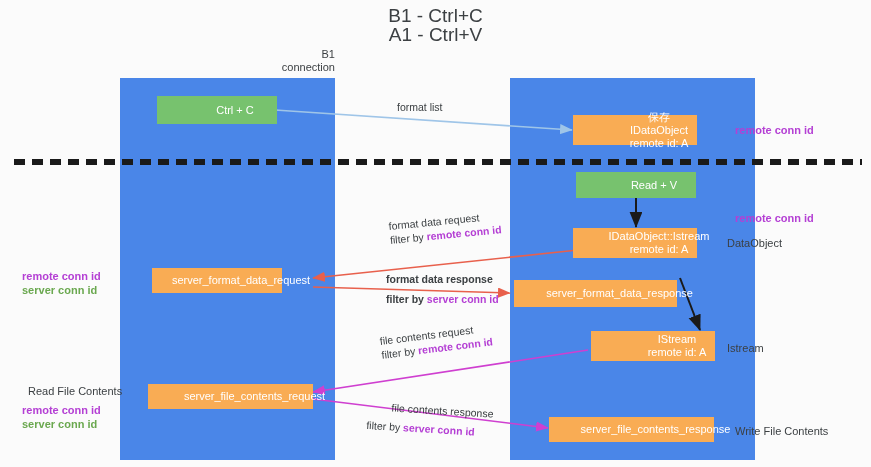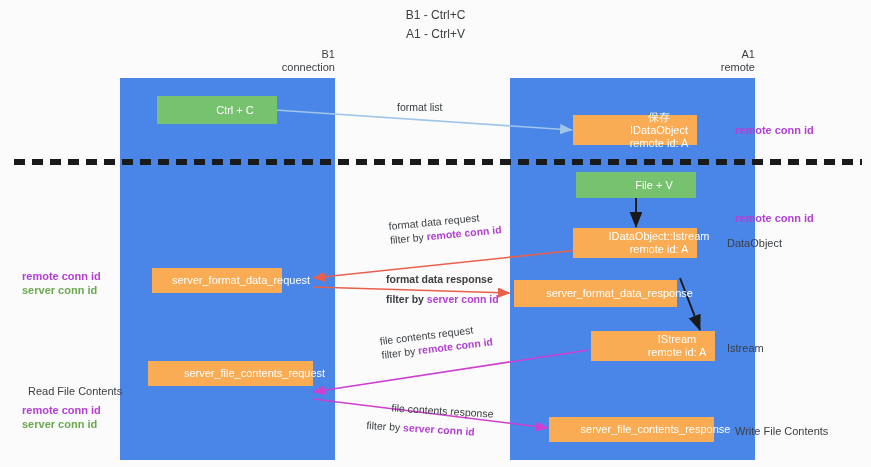--- a/index.html
+++ b/index.html
@@ -1,20 +1,20 @@
 <!DOCTYPE html>
 <html><head>
 <meta charset="utf-8">
 <style>
   html,body{margin:0;padding:0;background:#fbfbfb;}
   body{font-family:"Liberation Sans","DejaVu Sans",sans-serif;}
   #stage{position:relative;width:871px;height:467px;background:#fbfbfb;overflow:hidden;}
 
   .title{position:absolute;left:0;top:6px;width:871px;text-align:center;
-         font-size:12px;color:#3c4043;line-height:19px;}
+         font-size:19px;color:#3c4043;line-height:19px;}
 
   .colhdr{position:absolute;text-align:right;font-size:11px;color:#3c4043;line-height:13px;}
 
   .lane{position:absolute;background:#4a86e8;}
 
   .node{position:absolute;box-sizing:border-box;display:flex;flex-direction:column;
         align-items:center;justify-content:center;color:#ffffff;font-size:11px;
         line-height:13px;text-align:center;}
   .node.orange{background:#f9ac54;padding-left:48px;}
   .node.green{background:#77c26e;padding-left:36px;}
@@ -40,24 +40,20 @@
     <div>B1 - Ctrl+C</div>
     <div>A1 - Ctrl+V</div>
   </div>
 
   <div class="lane" style="left:120px;top:78px;width:215px;height:382px;"></div>
   <div class="lane" style="left:510px;top:78px;width:245px;height:382px;"></div>
 
   <div class="colhdr" style="left:120px;top:48px;width:215px;">
     <div>B1</div>
     <div>connection</div>
-  </div>
-  <div class="colhdr" style="left:510px;top:48px;width:245px;">
-    <div>A1</div>
-    <div>remote</div>
   </div>
 
   <svg class="overlay">
     <defs>
       <marker id="ah-blue" markerWidth="9" markerHeight="9" refX="7.5" refY="3.2" orient="auto">
         <path d="M0,0 L8,3.2 L0,6.4 z" fill="#9fc5e8"></path>
       </marker>
       <marker id="ah-red" markerWidth="9" markerHeight="9" refX="7.5" refY="3.2" orient="auto">
         <path d="M0,0 L8,3.2 L0,6.4 z" fill="#e8604c"></path>
       </marker>
@@ -89,42 +85,42 @@
   <div class="node green" style="left:157px;top:96px;width:120px;height:28px;">
     <span>Ctrl + C</span>
   </div>
 
   <div class="node orange" style="left:573px;top:115px;width:124px;height:30px;">
     <span>保存IDataObject</span>
     <span>remote id: A</span>
   </div>
 
   <div class="node green" style="left:576px;top:172px;width:120px;height:26px;">
-    <span>File + V</span>
+    <span>Read + V</span>
   </div>
 
   <div class="node orange" style="left:573px;top:228px;width:124px;height:30px;">
     <span>IDataObject::Istream</span>
     <span>remote id: A</span>
   </div>
 
   <div class="node orange" style="left:152px;top:268px;width:130px;height:25px;">
     <span>server_format_data_request</span>
   </div>
 
   <div class="node orange" style="left:514px;top:280px;width:163px;height:27px;">
     <span>server_format_data_response</span>
   </div>
 
   <div class="node orange" style="left:591px;top:331px;width:124px;height:30px;">
     <span>IStream</span>
     <span>remote id: A</span>
   </div>
 
-  <div class="node orange" style="left:148px;top:361px;width:165px;height:25px;">
+  <div class="node orange" style="left:148px;top:384px;width:165px;height:25px;">
     <span>server_file_contents_request</span>
   </div>
 
   <div class="node orange" style="left:549px;top:417px;width:165px;height:25px;">
     <span>server_file_contents_response</span>
   </div>
 
   <div class="edgelab" style="left:397px;top:100px;">
     <span>format list</span>
   </div>

